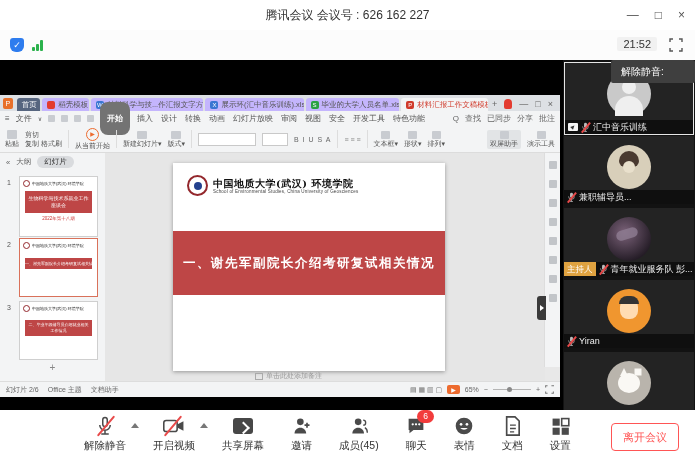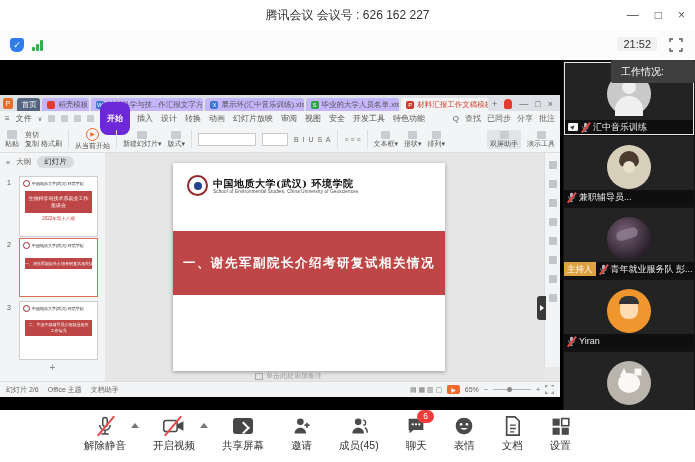--- a/index.html
+++ b/index.html
@@ -32,21 +32,21 @@
         border-radius:3px 3px 0 0;font-size:7.5px;color:#555;max-width:106px;overflow:hidden;white-space:nowrap;}
   .dtab.home{background:#56657F;color:#fff;}
   .dtab.active{background:#f3f4f5;color:#D03A2B;}
   .ticon{flex:0 0 auto;width:8px;height:8px;border-radius:2px;color:#fff;font-size:6px;
          text-align:center;line-height:8px;}
   .doctabs .spacer{flex:1;}
   .doctabs .tb-right{display:flex;align-items:center;gap:7px;color:#666;font-size:9px;margin:0 4px 2px 0;}
   .flame{width:8px;height:10px;background:#E33B30;border-radius:4px 4px 2px 2px;}
   .menurow{height:15px;display:flex;align-items:center;padding:0 5px;gap:6px;font-size:8px;color:#555;white-space:nowrap;}
   .mtab{padding:0 1px;}
-  .mtab.active{background:#6d28d9;color:#fff;border-radius:8px;padding:11px 7px;font-weight:bold;}
+  .mtab.active{background:#737373;color:#fff;border-radius:8px;padding:11px 7px;font-weight:bold;}
   .mini-ic{display:inline-block;width:7px;height:7px;background:#c9ccd1;border-radius:1px;}
   .menurow .mr-right{margin-left:auto;display:flex;gap:6px;align-items:center;color:#666;}
   .toolrow{height:26px;border-bottom:1px solid #dcdcdc;display:flex;align-items:center;gap:6px;
            padding:0 5px;font-size:7px;color:#555;white-space:nowrap;overflow:hidden;}
   .tstack{display:flex;flex-direction:column;align-items:center;line-height:9px;}
   .vr{width:1px;height:18px;background:#ddd;}
   .playdot{width:11px;height:11px;border-radius:50%;border:1px solid #ED6B2F;color:#ED6B2F;
            font-size:6px;text-align:center;line-height:11px;}
   .fontbox{width:52px;height:11px;border:1px solid #c9c9c9;background:#fff;color:#999;
            font-size:7px;line-height:11px;padding:0 2px;}
@@ -411,21 +411,21 @@
       <span class="shr-ic"></span>
       <span class="micmuted">
           <svg width="9" height="11" viewBox="0 0 12 15">
             <rect x="4" y="1" width="4" height="7" rx="2" fill="#bbb"></rect>
             <path d="M2 6a4 4 0 0 0 8 0 M6 10v3 M4 13h4" stroke="#bbb" fill="none"></path>
           </svg>
         </span>
       <span>汇中音乐训练</span>
     </div>
   </div>
-  <div class="tooltip">工作情况:</div>
+  <div class="tooltip">解除静音:</div>
 
   <div class="tile" style="top:148px;height:68px">
     <div class="avatar av-photo"></div>
     <div class="namebar">
       <span class="hostbadge">主持人</span>
       <span class="micmuted">
           <svg width="9" height="11" viewBox="0 0 12 15">
             <rect x="4" y="1" width="4" height="7" rx="2" fill="#bbb"></rect>
             <path d="M2 6a4 4 0 0 0 8 0 M6 10v3 M4 13h4" stroke="#bbb" fill="none"></path>
           </svg>
@@ -550,13 +550,14 @@
         <svg width="19" height="19" viewBox="0 0 24 24">
             <rect x="2" y="2" width="9" height="9" fill="#4a4a4a"></rect>
             <rect x="13.5" y="2" width="9" height="9" fill="none" stroke="#4a4a4a" stroke-width="2"></rect>
             <rect x="2" y="13.5" width="9" height="9" fill="#4a4a4a"></rect>
             <rect x="13.5" y="13.5" width="9" height="9" fill="#4a4a4a"></rect>
           </svg>
       </span>
       <span>设置</span>
     </div>
   </div>
+  <div class="leavebtn">离开会议</div>
 </div>
 
 </body></html>

